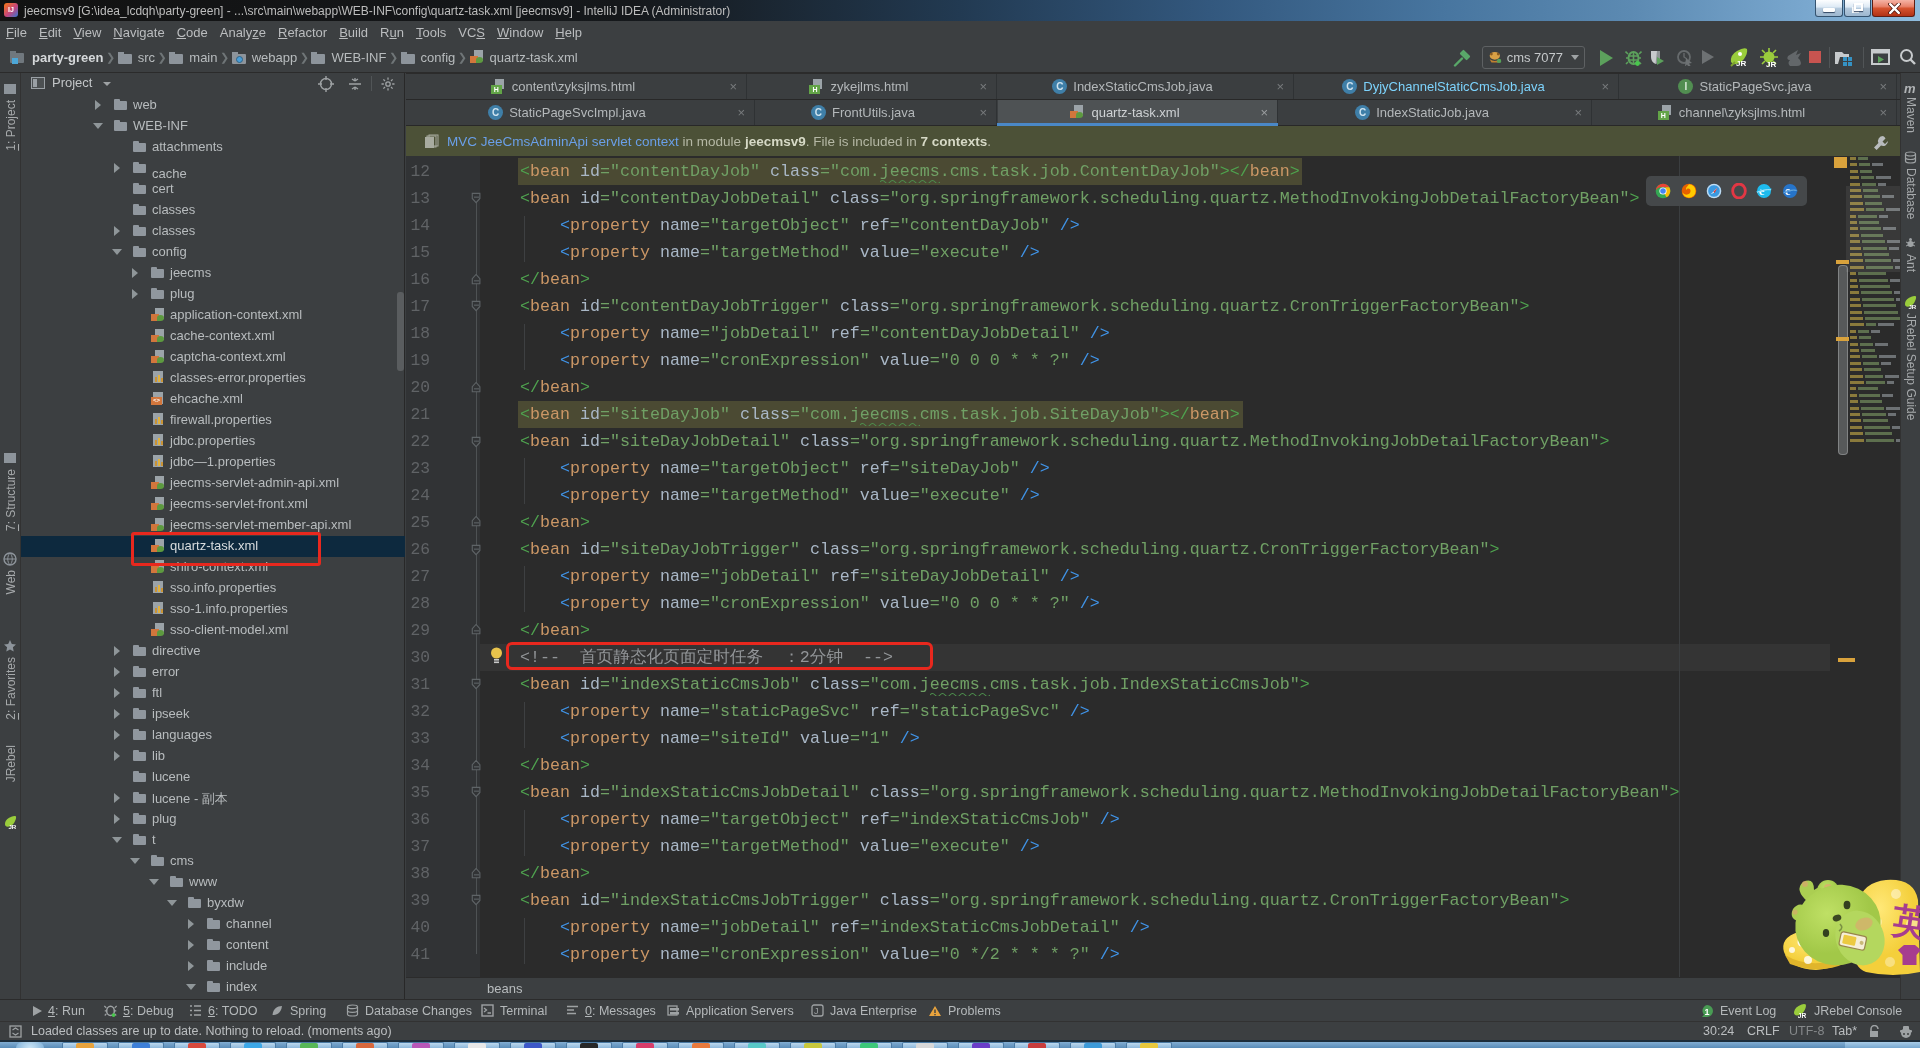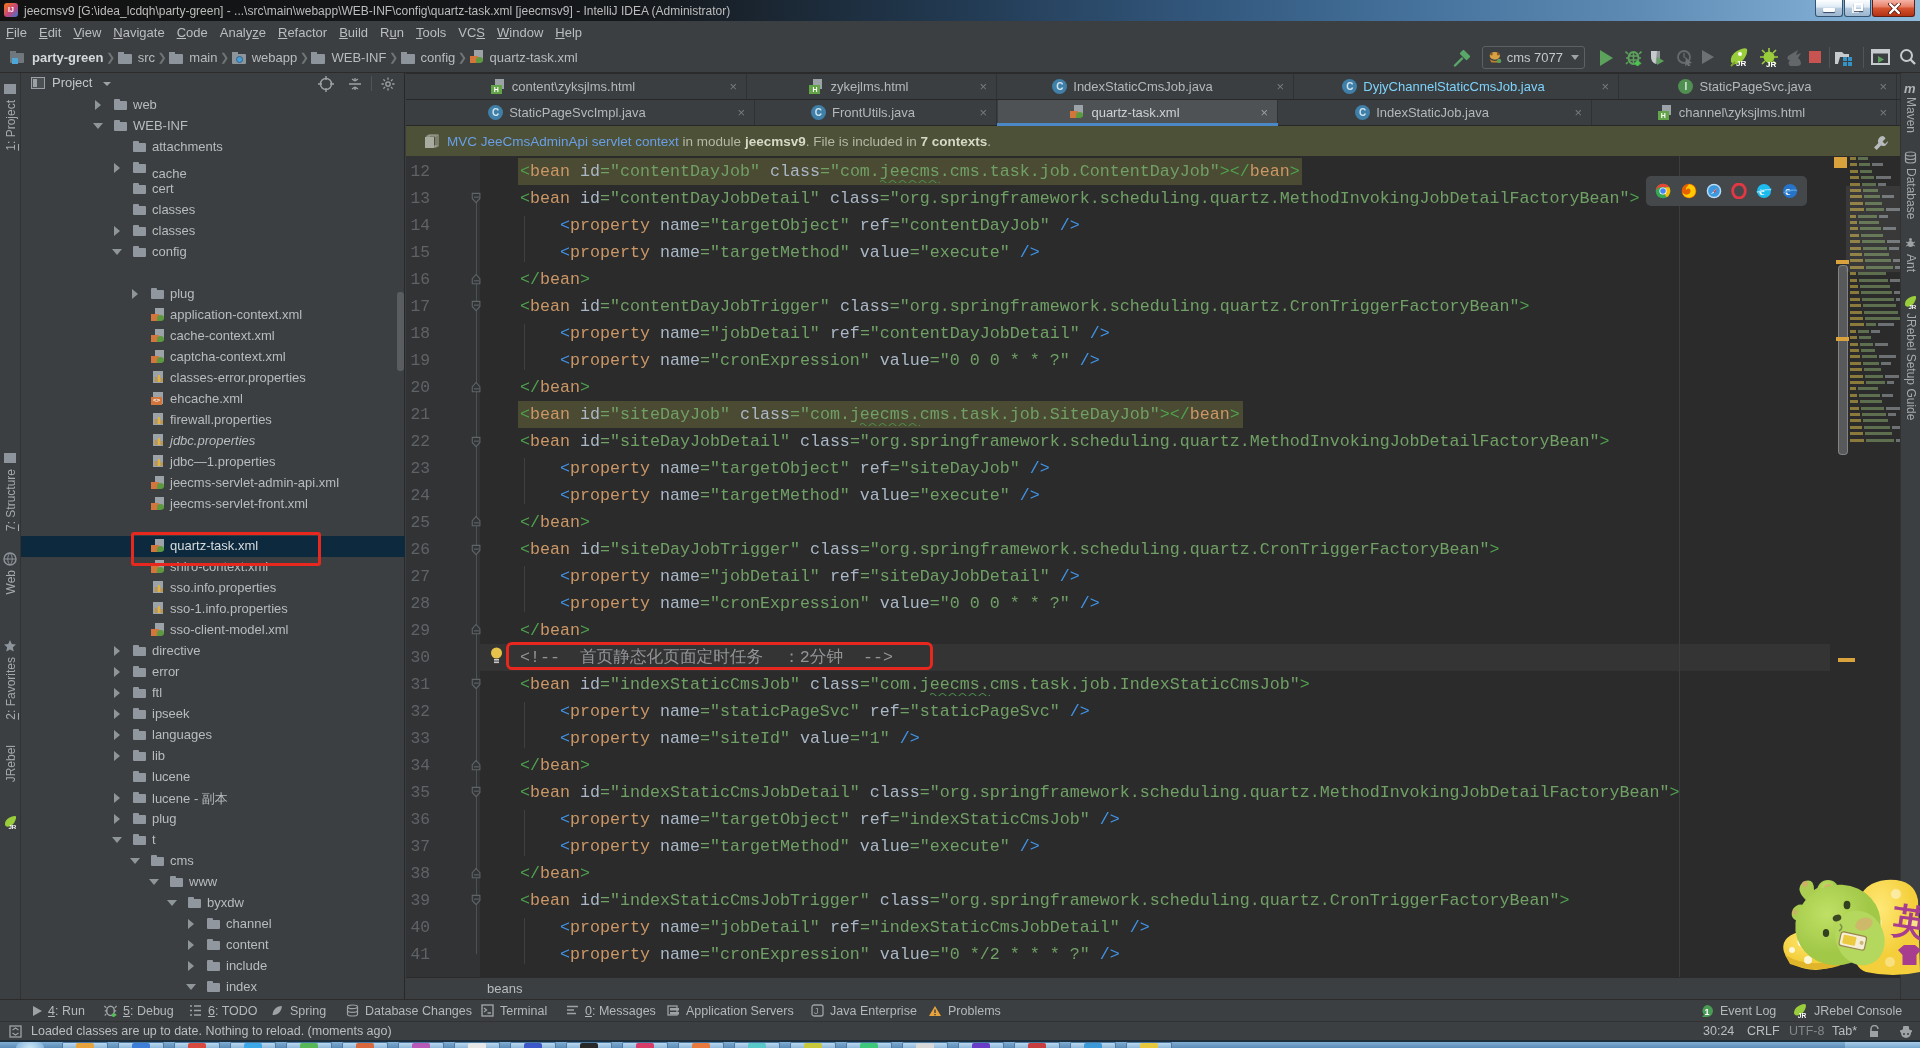--- a/index.html
+++ b/index.html
@@ -247,20 +247,26 @@
       <span style="position:absolute;left:112px;top:6px;width:13px;height:9px;background:#90979e;border-radius:1px"></span>
       <span style="position:absolute;left:112px;top:4px;width:6px;height:3px;background:#90979e;border-radius:1px 1px 0 0"></span>
       <span style="position:absolute;left:131px;top:2px;color:#b8bcbe;font-size:13px;white-space:nowrap">classes</span>
     </div>
 <div style="position:absolute;left:21px;top:242px;width:384px;height:21px;">
       <span style="position:absolute;left:91px;top:7px;width:0;height:0;border-top:6px solid #8f9699;border-left:5px solid transparent;border-right:5px solid transparent"></span>
       <span style="position:absolute;left:112px;top:6px;width:13px;height:9px;background:#90979e;border-radius:1px"></span>
       <span style="position:absolute;left:112px;top:4px;width:6px;height:3px;background:#90979e;border-radius:1px 1px 0 0"></span>
       <span style="position:absolute;left:131px;top:2px;color:#b8bcbe;font-size:13px;white-space:nowrap">config</span>
     </div>
+<div style="position:absolute;left:21px;top:263px;width:384px;height:21px;">
+      <span style="position:absolute;left:111px;top:5px;width:0;height:0;border-left:6px solid #8f9699;border-top:5px solid transparent;border-bottom:5px solid transparent"></span>
+      <span style="position:absolute;left:130px;top:6px;width:13px;height:9px;background:#90979e;border-radius:1px"></span>
+      <span style="position:absolute;left:130px;top:4px;width:6px;height:3px;background:#90979e;border-radius:1px 1px 0 0"></span>
+      <span style="position:absolute;left:149px;top:2px;color:#b8bcbe;font-size:13px;white-space:nowrap">jeecms</span>
+    </div>
 <div style="position:absolute;left:21px;top:284px;width:384px;height:21px;">
       <span style="position:absolute;left:111px;top:5px;width:0;height:0;border-left:6px solid #8f9699;border-top:5px solid transparent;border-bottom:5px solid transparent"></span>
       <span style="position:absolute;left:130px;top:6px;width:13px;height:9px;background:#90979e;border-radius:1px"></span>
       <span style="position:absolute;left:130px;top:4px;width:6px;height:3px;background:#90979e;border-radius:1px 1px 0 0"></span>
       <span style="position:absolute;left:149px;top:2px;color:#b8bcbe;font-size:13px;white-space:nowrap">plug</span>
     </div>
 <div style="position:absolute;left:21px;top:305px;width:384px;height:21px;">
       <span style="position:absolute;left:134px;top:3px;width:9px;height:11px;background:#9ba3a8"></span>
       <span style="position:absolute;left:130px;top:9px;width:8px;height:7px;background:#d2763c"></span>
       <span style="position:absolute;left:136px;top:10px;width:7px;height:6px;background:#5d9a3f;border-radius:50% 50% 50% 0"></span>
@@ -290,21 +296,21 @@
       <span style="position:absolute;left:130px;top:8px;width:11px;height:8px;background:#d2763c;font:bold 6px 'Liberation Mono',monospace;color:#fff;text-align:center;line-height:8px">&lt;&gt;</span>
       <span style="position:absolute;left:149px;top:2px;color:#b8bcbe;font-size:13px;white-space:nowrap">ehcache.xml</span>
     </div>
 <div style="position:absolute;left:21px;top:410px;width:384px;height:21px;">
       <span style="position:absolute;left:132px;top:3px;width:10px;height:12px;background:#9ba3a8"></span>
       <span style="position:absolute;left:134px;top:9px;width:2px;height:5px;background:#c99435"></span>
       <span style="position:absolute;left:137px;top:7px;width:2px;height:7px;background:#e0b13e"></span>
       <span style="position:absolute;left:140px;top:10px;width:2px;height:4px;background:#c99435"></span>
       <span style="position:absolute;left:149px;top:2px;color:#b8bcbe;font-size:13px;white-space:nowrap">firewall.properties</span>
     </div>
-<div style="position:absolute;left:21px;top:431px;width:384px;height:21px;font-style:italic;">
+<div style="position:absolute;left:21px;top:431px;width:384px;height:21px;">
       <span style="position:absolute;left:132px;top:3px;width:10px;height:12px;background:#9ba3a8"></span>
       <span style="position:absolute;left:134px;top:9px;width:2px;height:5px;background:#c99435"></span>
       <span style="position:absolute;left:137px;top:7px;width:2px;height:7px;background:#e0b13e"></span>
       <span style="position:absolute;left:140px;top:10px;width:2px;height:4px;background:#c99435"></span>
       <span style="position:absolute;left:149px;top:2px;color:#b8bcbe;font-size:13px;white-space:nowrap">jdbc.properties</span>
     </div>
 <div style="position:absolute;left:21px;top:452px;width:384px;height:21px;">
       <span style="position:absolute;left:132px;top:3px;width:10px;height:12px;background:#9ba3a8"></span>
       <span style="position:absolute;left:134px;top:9px;width:2px;height:5px;background:#c99435"></span>
       <span style="position:absolute;left:137px;top:7px;width:2px;height:7px;background:#e0b13e"></span>
@@ -315,20 +321,26 @@
       <span style="position:absolute;left:134px;top:3px;width:9px;height:11px;background:#9ba3a8"></span>
       <span style="position:absolute;left:130px;top:9px;width:8px;height:7px;background:#d2763c"></span>
       <span style="position:absolute;left:136px;top:10px;width:7px;height:6px;background:#5d9a3f;border-radius:50% 50% 50% 0"></span>
       <span style="position:absolute;left:149px;top:2px;color:#b8bcbe;font-size:13px;white-space:nowrap">jeecms-servlet-admin-api.xml</span>
     </div>
 <div style="position:absolute;left:21px;top:494px;width:384px;height:21px;">
       <span style="position:absolute;left:134px;top:3px;width:9px;height:11px;background:#9ba3a8"></span>
       <span style="position:absolute;left:130px;top:9px;width:8px;height:7px;background:#d2763c"></span>
       <span style="position:absolute;left:136px;top:10px;width:7px;height:6px;background:#5d9a3f;border-radius:50% 50% 50% 0"></span>
       <span style="position:absolute;left:149px;top:2px;color:#b8bcbe;font-size:13px;white-space:nowrap">jeecms-servlet-front.xml</span>
+    </div>
+<div style="position:absolute;left:21px;top:515px;width:384px;height:21px;">
+      <span style="position:absolute;left:134px;top:3px;width:9px;height:11px;background:#9ba3a8"></span>
+      <span style="position:absolute;left:130px;top:9px;width:8px;height:7px;background:#d2763c"></span>
+      <span style="position:absolute;left:136px;top:10px;width:7px;height:6px;background:#5d9a3f;border-radius:50% 50% 50% 0"></span>
+      <span style="position:absolute;left:149px;top:2px;color:#b8bcbe;font-size:13px;white-space:nowrap">jeecms-servlet-member-api.xml</span>
     </div>
 <div style="position:absolute;left:21px;top:536px;width:384px;height:21px;background:#0d293e;">
       <span style="position:absolute;left:134px;top:3px;width:9px;height:11px;background:#9ba3a8"></span>
       <span style="position:absolute;left:130px;top:9px;width:8px;height:7px;background:#d2763c"></span>
       <span style="position:absolute;left:136px;top:10px;width:7px;height:6px;background:#5d9a3f;border-radius:50% 50% 50% 0"></span>
       <span style="position:absolute;left:149px;top:2px;color:#d8dcde;font-size:13px;white-space:nowrap">quartz-task.xml</span>
     </div>
 <div style="position:absolute;left:21px;top:557px;width:384px;height:21px;">
       <span style="position:absolute;left:134px;top:3px;width:9px;height:11px;background:#9ba3a8"></span>
       <span style="position:absolute;left:130px;top:9px;width:8px;height:7px;background:#d2763c"></span>

